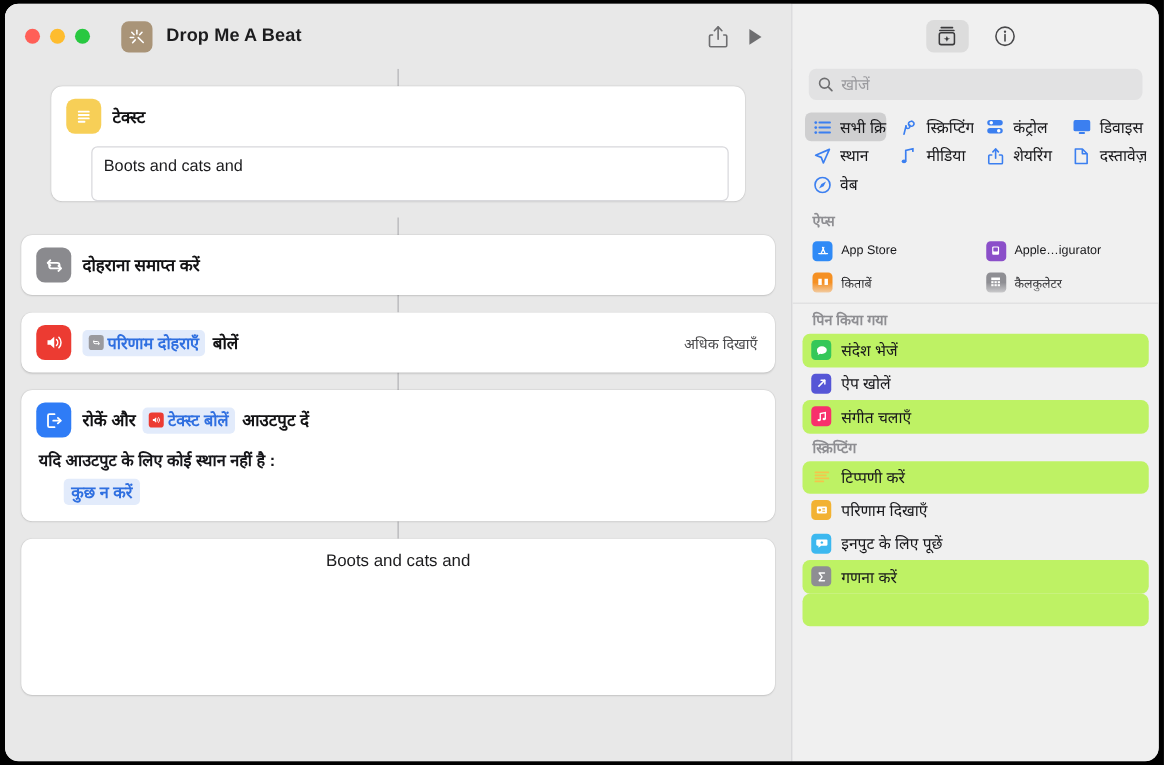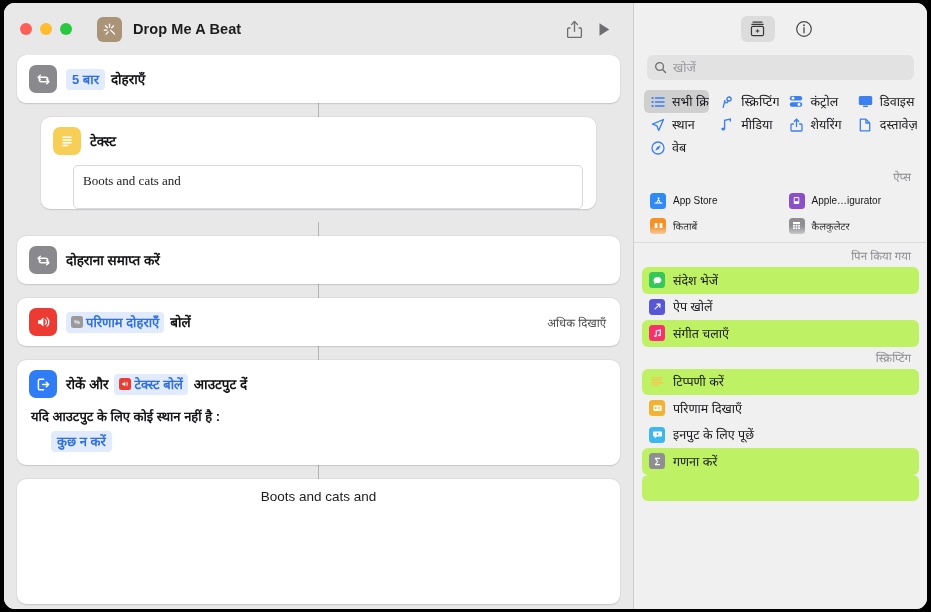--- a/index.html
+++ b/index.html
@@ -269,22 +269,21 @@
     flex: 1 1 auto;
     overflow: hidden;
     position: relative;
     padding-top: 7px;
   }
 
   .sec-head {
     font-size: 11.5px;
     color: #8e8e92;
     padding: 3px 16px 4px 16px;
-    font-weight: normal;
-    text-align: right;
+    font-weight: bold;
   }
 
   .app-grid {
     display: grid;
     grid-template-columns: 1fr 1fr;
     column-gap: 4px;
     padding: 0 10px;
   }
   .app-item {
     display: flex;
@@ -378,40 +377,24 @@
 
       <div class="tb-btn">
         <svg width="16" height="17" viewBox="0 0 16 17">
           <path d="M3.5 2.2 L13.2 8.5 L3.5 14.8 Z" fill="#6e6e70"></path>
         </svg>
       </div>
     </div>
 
     <div id="workflow">
 
-      <div class="card">
-        <div class="act-row">
-          <div class="act-icon gray">
-            <svg width="17" height="17" viewBox="0 0 17 17">
-              <path d="M3.5 6.3 h7.2 a2 2 0 0 1 2 2 v0.6" fill="none" stroke="#fff" stroke-width="1.4" stroke-linecap="round"></path>
-              <path d="M5.3 4.2 L3.1 6.3 L5.3 8.4" fill="none" stroke="#fff" stroke-width="1.4" stroke-linecap="round" stroke-linejoin="round"></path>
-              <path d="M13.5 10.7 h-7.2 a2 2 0 0 1 -2 -2 v-0.6" fill="none" stroke="#fff" stroke-width="1.4" stroke-linecap="round"></path>
-              <path d="M11.7 12.8 L13.9 10.7 L11.7 8.6" fill="none" stroke="#fff" stroke-width="1.4" stroke-linecap="round" stroke-linejoin="round"></path>
-            </svg>
-          </div>
-          <div class="act-text">
-            <span class="token plain">5 बार</span>
-            <span>दोहराएँ</span>
-          </div>
-        </div>
-      </div>
 
       <div class="connector"></div>
 
-      <div style="padding:0 24px;font-family:Liberation Serif, serif;">
+      <div style="padding:0 24px;">
         <div class="card">
           <div class="act-row">
             <div class="act-icon yellow">
               <svg width="16" height="16" viewBox="0 0 16 16">
                 <g stroke="#fff" stroke-width="1.5" stroke-linecap="round">
                   <line x1="4" y1="4.3" x2="12" y2="4.3"></line>
                   <line x1="4" y1="7" x2="12" y2="7"></line>
                   <line x1="4" y1="9.7" x2="12" y2="9.7"></line>
                   <line x1="4" y1="12.4" x2="8.6" y2="12.4"></line>
                 </g>

